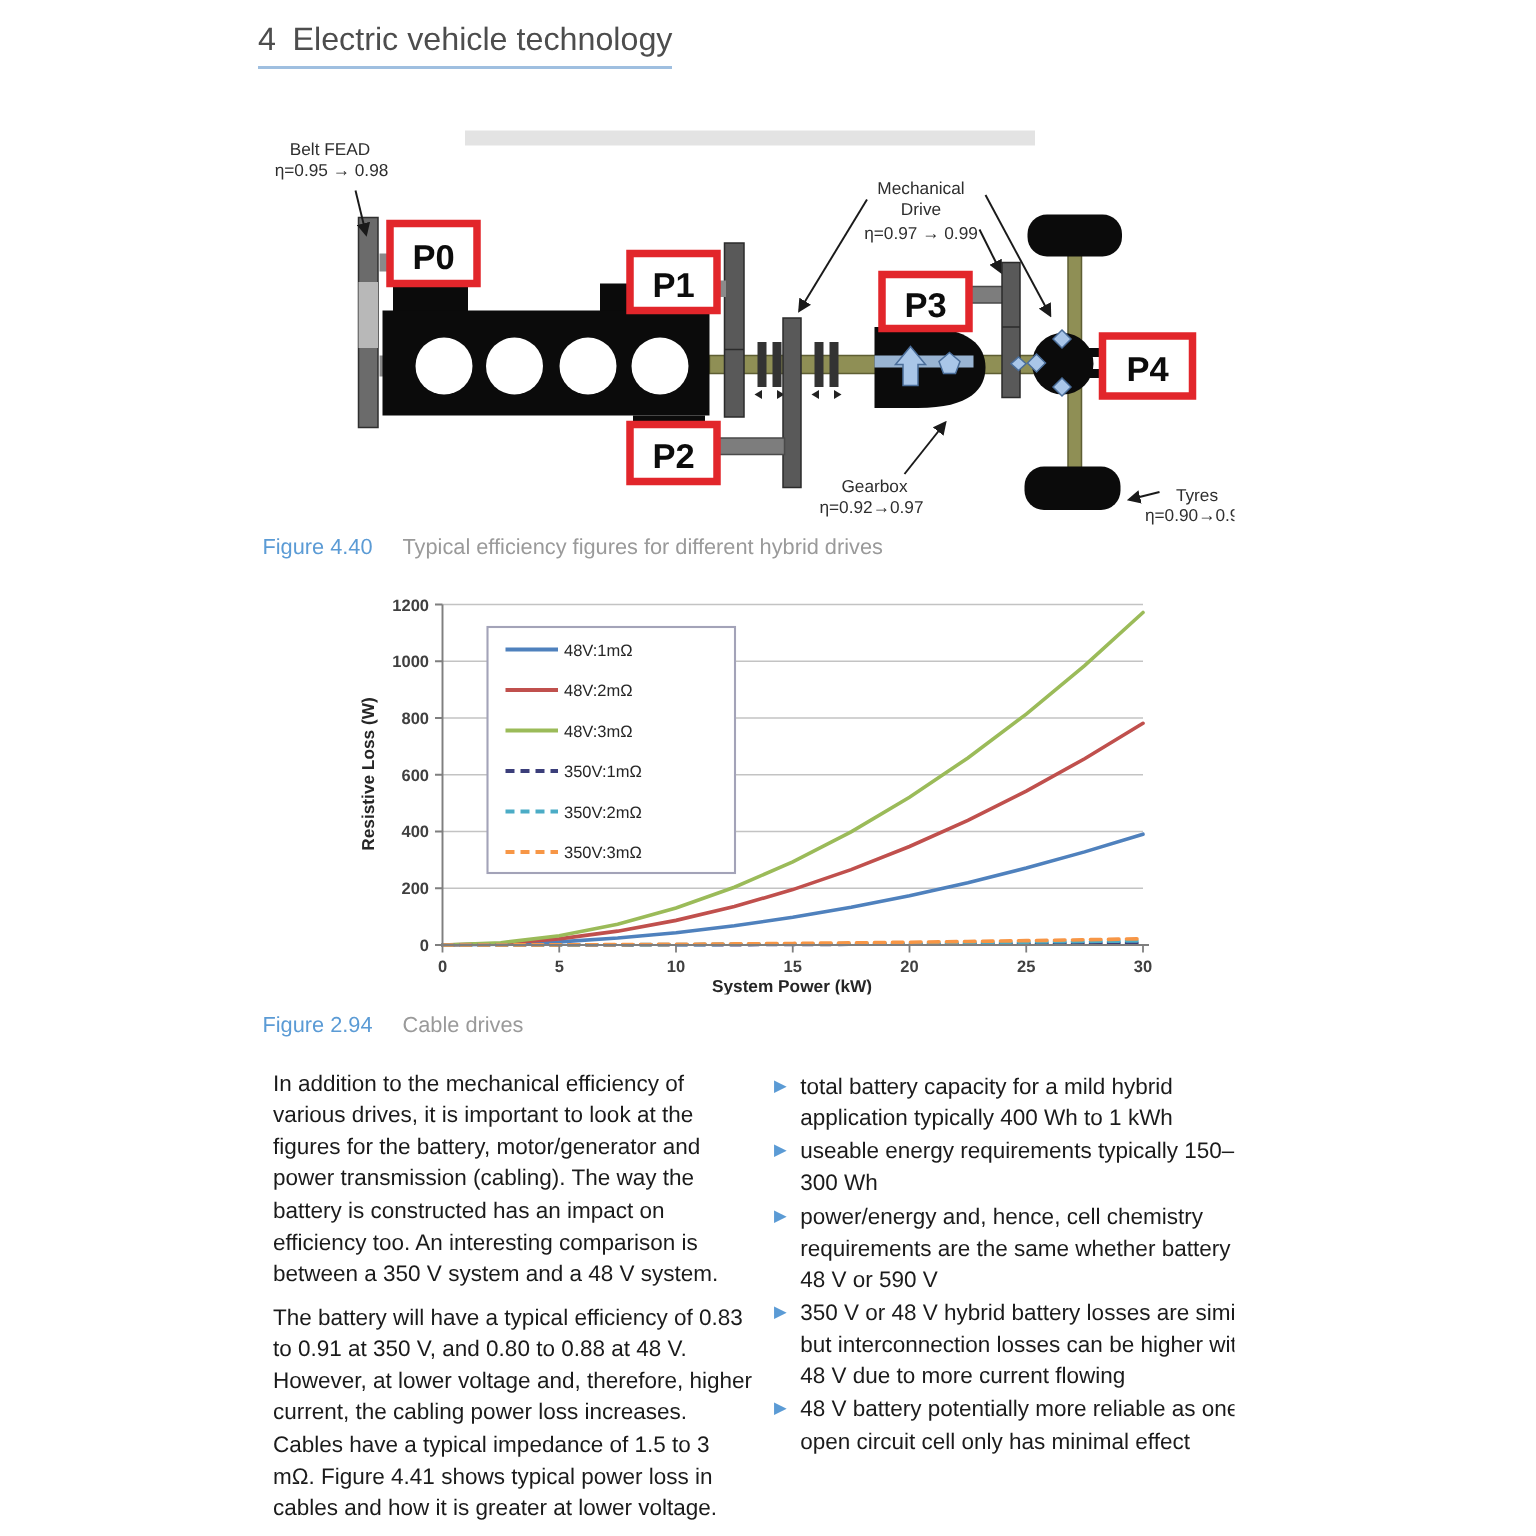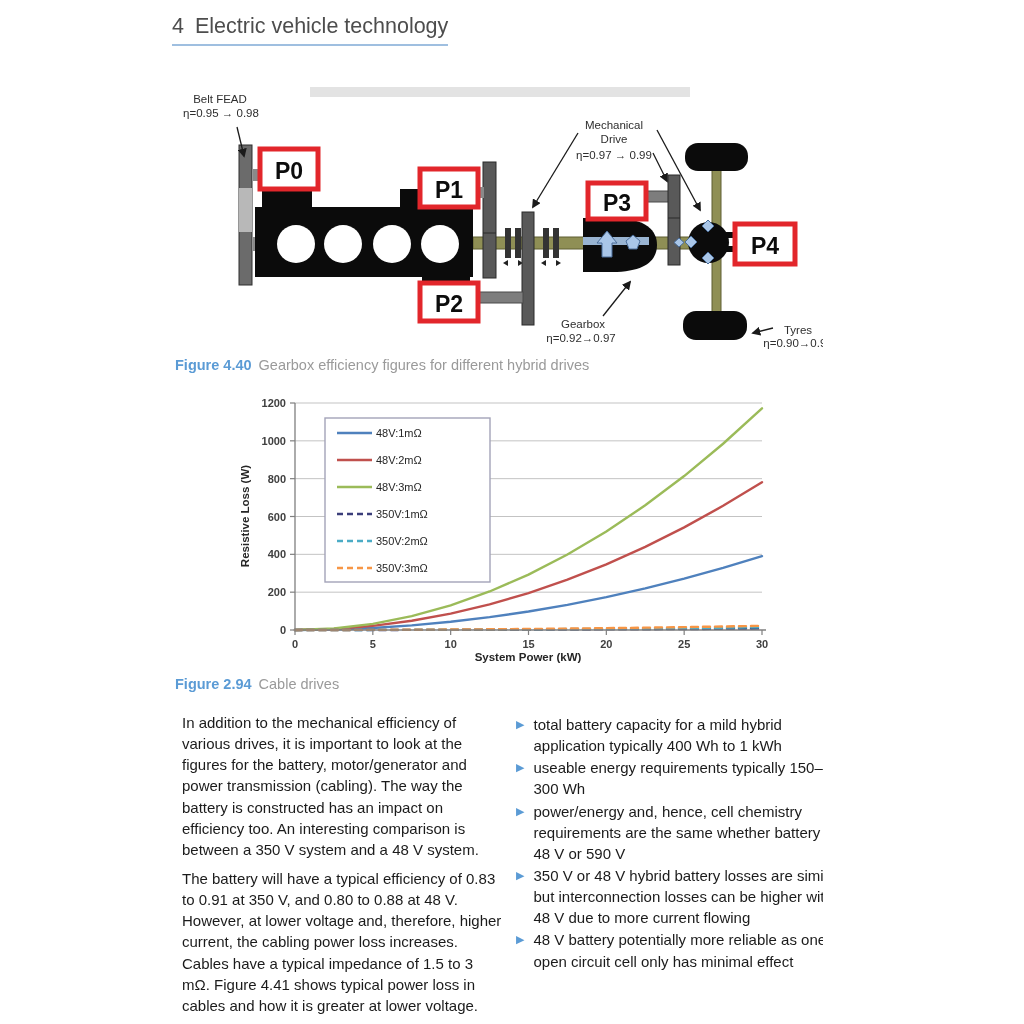--- a/index.html
+++ b/index.html
@@ -6,21 +6,21 @@
   .page{position:relative;width:823px;height:1024px;background:#ffffff;overflow:hidden;
         font-family:"Liberation Sans", sans-serif;}
 
   
   .heading{position:absolute;left:172px;top:14px;font-size:21.5px;color:#4d4d4d;
            padding-bottom:5px;border-bottom:2px solid #9FBFE0;}
   .heading .num{margin-right:11px;}
 
   
   .caption{position:absolute;font-size:14.5px;color:#9a9a9a;white-space:nowrap;}
-  .caption .figlabel{color:#5B9BD5;font-weight:bold;margin-right:7px;}
+  .caption .figlabel{color:#5B9BD5;font-weight:normal;margin-right:20px;}
 
   
   .dlabel{font-size:11.5px;fill:#2e2e2e;}
   .plabel{font-size:23px;font-weight:bold;fill:#0c0c0c;}
   .tick{font-size:11px;font-weight:600;fill:#404040;}
   .axis-title{font-size:11.5px;font-weight:700;fill:#262626;}
   .legend-label{font-size:11px;fill:#262626;}
   svg text{font-family:"Liberation Sans", sans-serif;}
 
   
@@ -141,21 +141,21 @@
       <rect x="245" y="198" width="58" height="38" fill="#fff" stroke="#E2262B" stroke-width="5"></rect>
       <text class="plabel" text-anchor="middle" x="274" y="227">P2</text>
       <rect x="413" y="98" width="58" height="36" fill="#fff" stroke="#E2262B" stroke-width="5"></rect>
       <text class="plabel" text-anchor="middle" x="442" y="126">P3</text>
       <rect x="560" y="139" width="60" height="40" fill="#fff" stroke="#E2262B" stroke-width="5"></rect>
       <text class="plabel" text-anchor="middle" x="590" y="169">P4</text>
     </g>
   </svg>
 
   <div class="caption" style="left:175px;top:357px;">
-    <span class="figlabel">Figure 4.40</span><span>Gearbox efficiency figures for different hybrid drives</span>
+    <span class="figlabel">Figure 4.40</span><span>Typical efficiency figures for different hybrid drives</span>
   </div>
 
   <svg id="chart-svg" style="position:absolute;left:235px;top:395px;" width="540" height="268" viewBox="0 0 540 268">
       <line x1="60" x2="527" y1="197.16666666666669" y2="197.16666666666669" stroke="#c3c3c3" stroke-width="1"></line>
       <line x1="60" x2="527" y1="159.33333333333334" y2="159.33333333333334" stroke="#c3c3c3" stroke-width="1"></line>
       <line x1="60" x2="527" y1="121.5" y2="121.5" stroke="#c3c3c3" stroke-width="1"></line>
       <line x1="60" x2="527" y1="83.66666666666669" y2="83.66666666666669" stroke="#c3c3c3" stroke-width="1"></line>
       <line x1="60" x2="527" y1="45.833333333333314" y2="45.833333333333314" stroke="#c3c3c3" stroke-width="1"></line>
       <line x1="60" x2="527" y1="8" y2="8" stroke="#c3c3c3" stroke-width="1"></line>
       <polyline points="60,235 98.91666666666666,234.48925 137.83333333333331,232.93808333333334 176.75,230.38433333333333 215.66666666666666,226.79016666666666 254.58333333333334,222.1745 293.5,216.51841666666667 332.4166666666667,209.85975 371.3333333333333,202.16066666666666 410.25,193.44008333333335 449.1666666666667,183.67908333333332 488.0833333333333,172.9155 527,161.11149999999998" fill="none" stroke="#4F81BD" stroke-width="2.4" stroke-linecap="round"></polyline>

